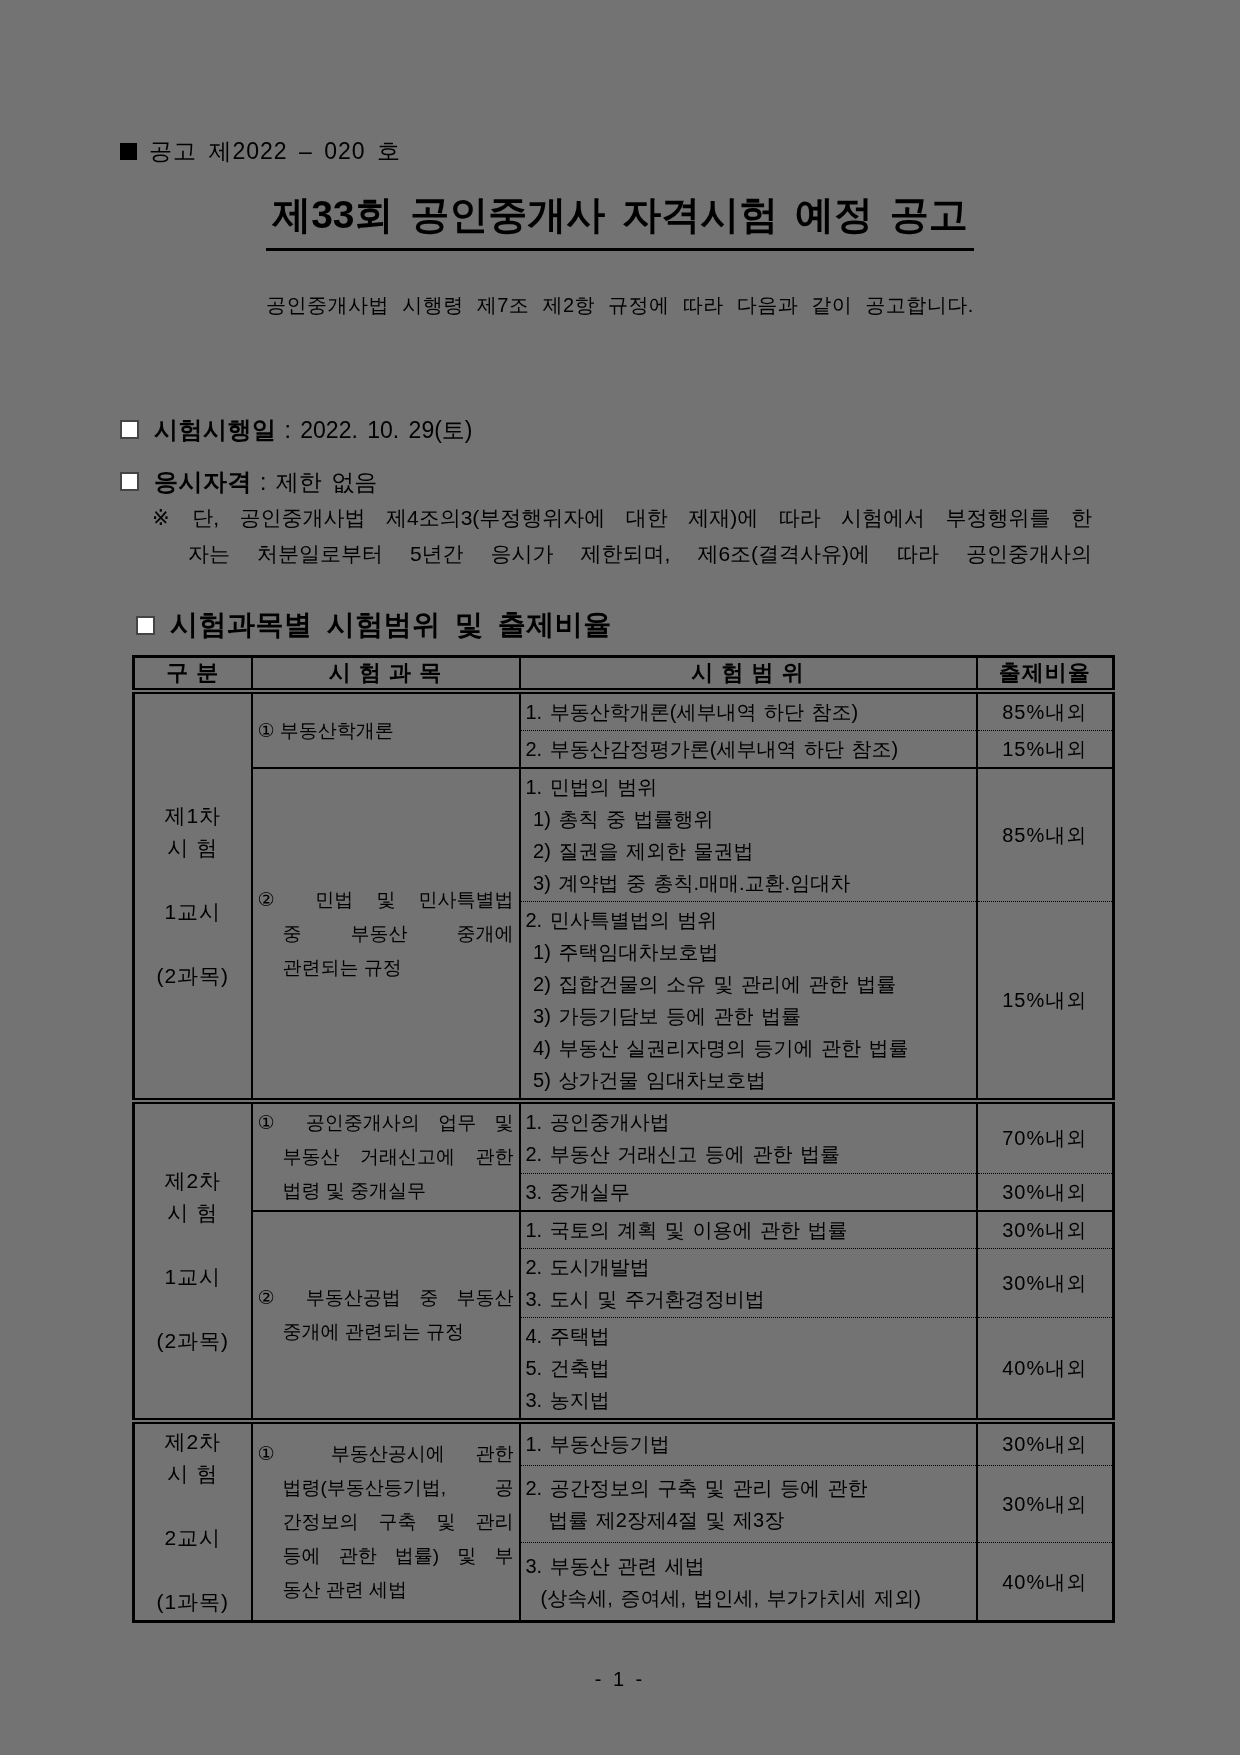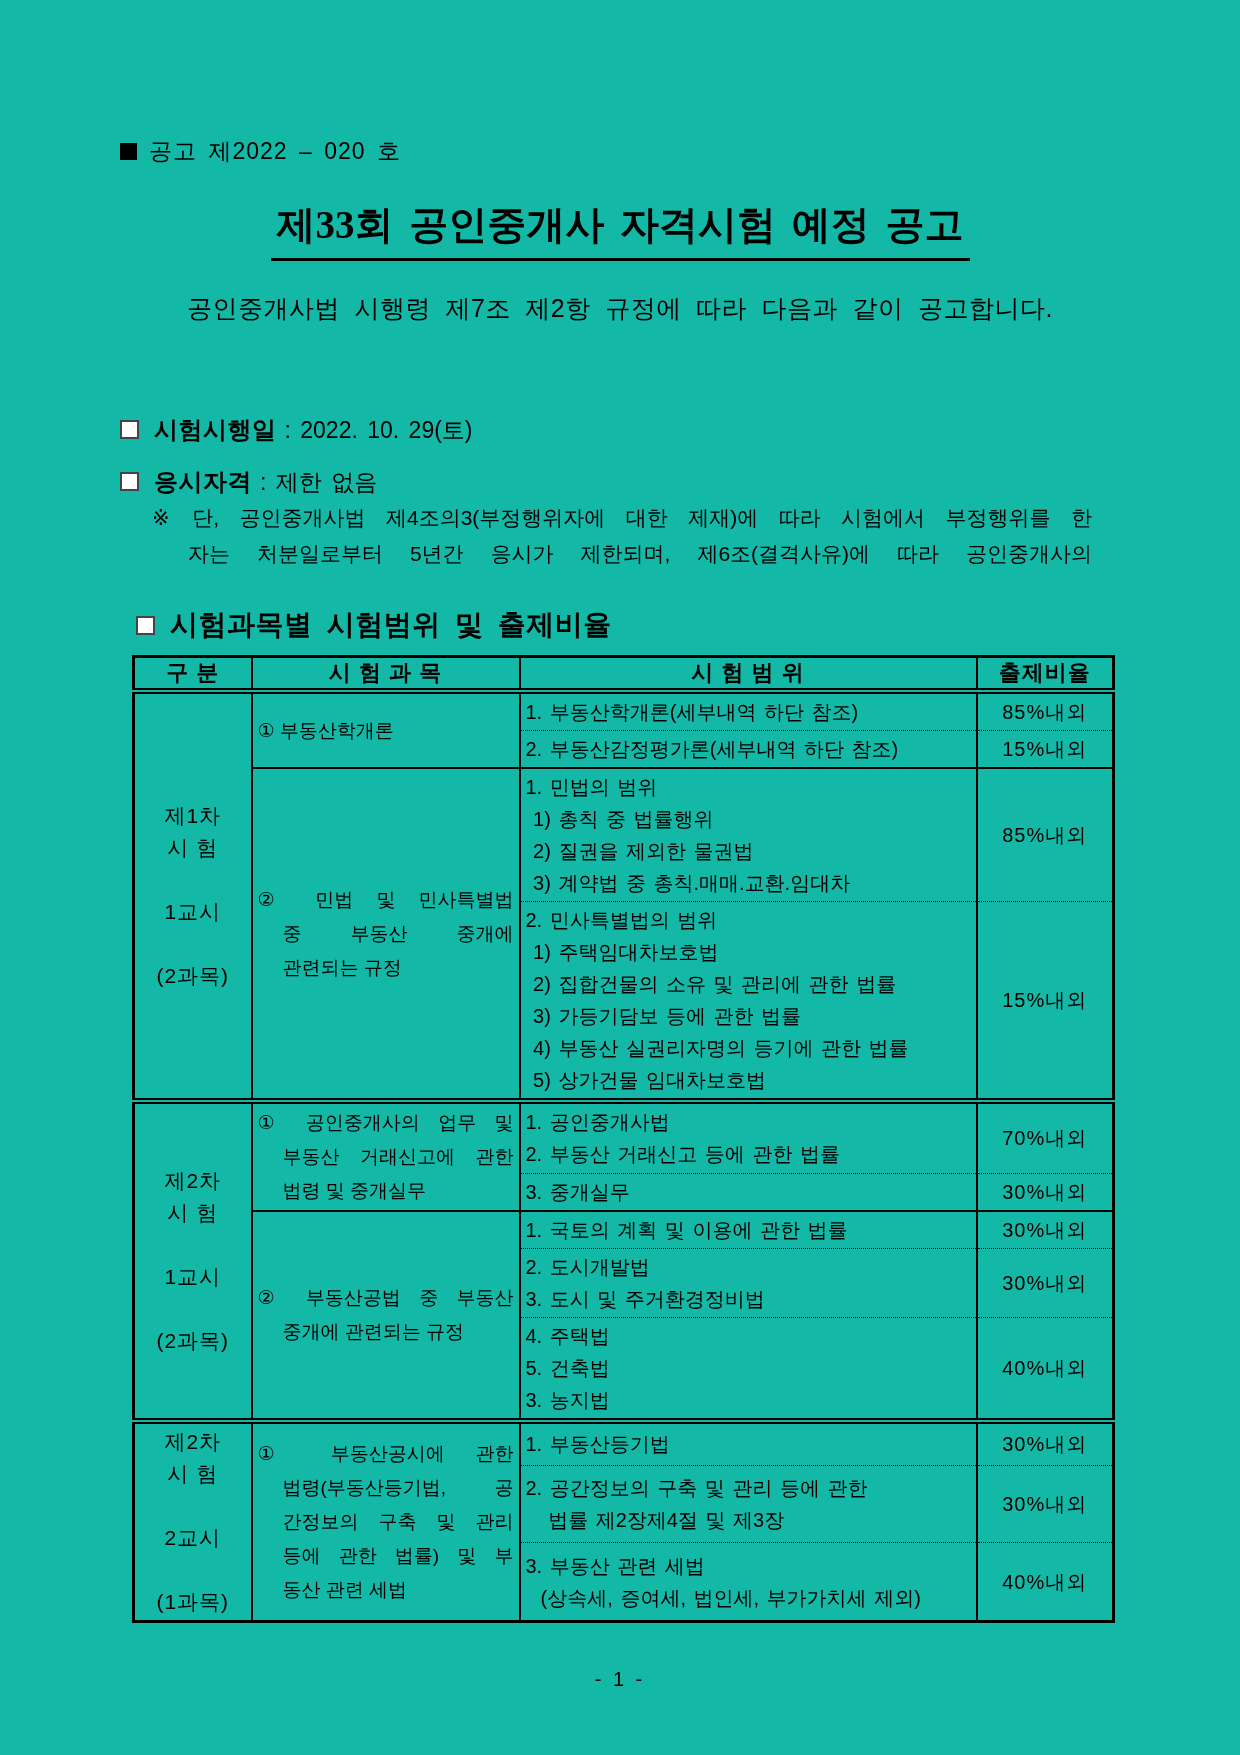--- a/index.html
+++ b/index.html
@@ -1,40 +1,40 @@
 <!DOCTYPE html>
 <html lang="ko"><head>
 <meta charset="utf-8">
 <style>
   * { margin:0; padding:0; box-sizing:border-box; }
   html,body { background:#e8e8e8; }
   body { font-family:"Liberation Sans","DejaVu Sans",sans-serif; color:#000; }
   .page {
     position:relative; width:1240px; height:1755px;
-    background:#14b8a6; margin:0 auto; overflow:hidden;
+    background:#737373; margin:0 auto; overflow:hidden;
   }
 
   
   .doc-number {
     position:absolute; left:120px; top:136px;
     font-size:23px; letter-spacing:1px; word-spacing:4px;
   }
   .sq-filled {
     display:inline-block; width:17px; height:17px; background:#000;
     margin-right:12px; vertical-align:-1px;
   }
-  .title-wrap { position:absolute; left:0; top:198px; width:100%; text-align:center;font-family:Liberation Serif, serif; }
+  .title-wrap { position:absolute; left:0; top:188px; width:100%; text-align:center; }
   .doc-title {
     display:inline-block; font-size:39px; font-weight:bold;
     letter-spacing:0px; word-spacing:6px;
     border-bottom:3px solid #000; padding:0 6px 6px 6px;
   }
   .subtitle {
     position:absolute; left:0; top:292px; width:100%; text-align:center;
-    font-size:25px; word-spacing:7px; letter-spacing:0.5px;
+    font-size:20px; word-spacing:7px; letter-spacing:0.5px;
   }
 
   
   .bullet-item { position:absolute; left:120px; font-size:24px; white-space:nowrap; }
   .bullet-item .sq-outline {
     display:inline-block; width:19px; height:19px; border:2px solid #444;
     margin-right:15px; vertical-align:-1px; background:#fff;
   }
   .bullet-item .lbl { font-weight:bold; word-spacing:5px; letter-spacing:0.5px; }
   .bullet-item .val { font-size:23px; margin-left:8px; word-spacing:3px; }

